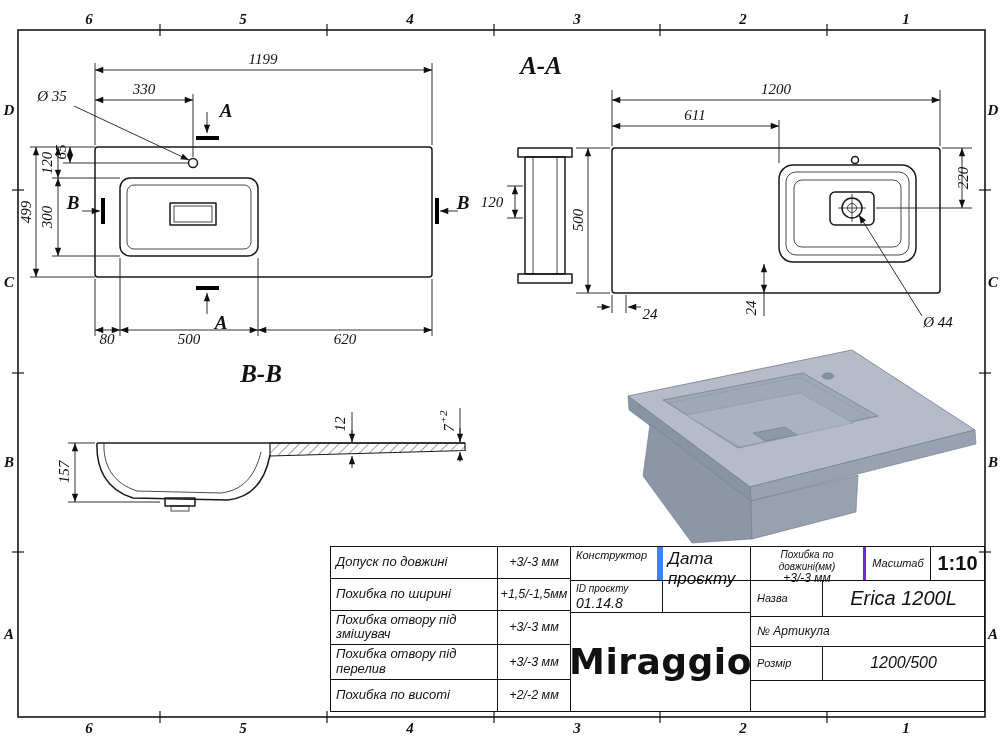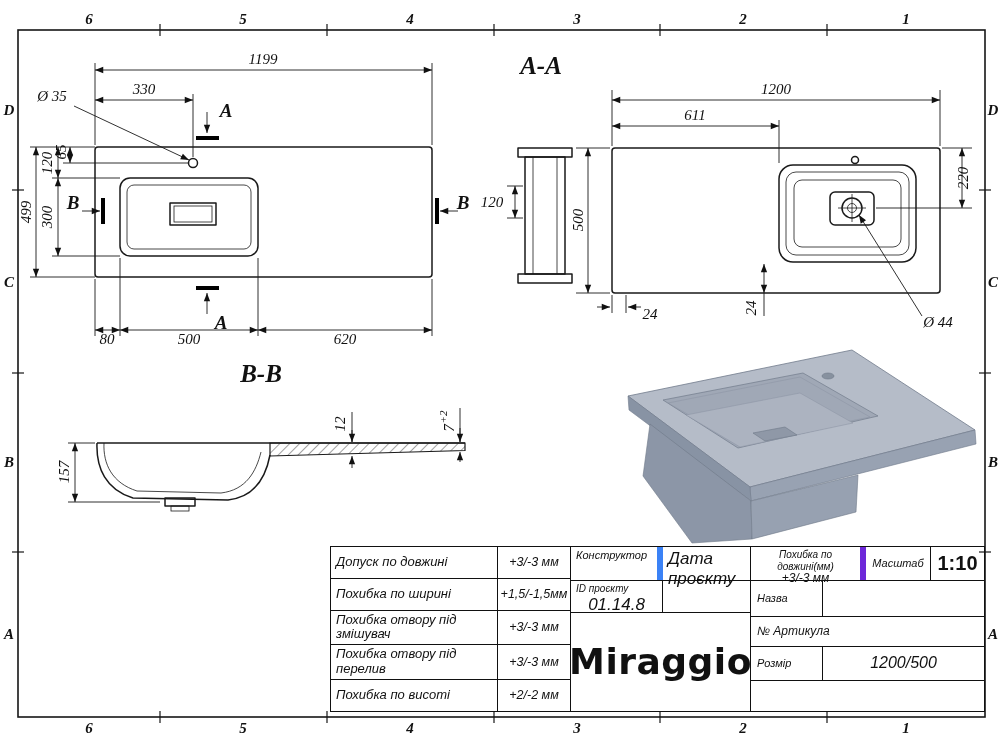--- a/index.html
+++ b/index.html
@@ -27,27 +27,27 @@
   .tb-row{flex:1;display:flex;border-bottom:1px solid #111;}
   .tb-row:last-child{border-bottom:none;}
   .tb-label{width:167px;border-right:1px solid #111;padding:2px 5px;display:flex;align-items:center;}
   .tb-val{flex:1;display:flex;align-items:center;justify-content:center;text-align:center;font-size:12.5px;}
   .tb-mid{width:180px;border-right:1.2px solid #111;display:flex;flex-direction:column;}
   .tb-mid-hdr{height:34px;display:flex;border-bottom:1px solid #111;}
   .cell-constructor{width:92px;border-right:6px solid #3b82f6;padding:2px 5px;font-size:11px;}
   .cell-date{flex:1;padding:2px 5px;font-size:17px;}
   .tb-mid-id{height:32px;display:flex;border-bottom:1px solid #111;}
   .cell-id{width:92px;border-right:1px solid #111;padding:2px 5px;font-size:10px;}
-  .cell-id .v{font-size:17px;text-align:center;}
+  .cell-id .v{font-size:14px;}
   .cell-empty{flex:1;}
   .brand{flex:1;display:flex;align-items:center;justify-content:center;font-style:normal;font-weight:700;
          font-size:36px;font-family:"DejaVu Sans",sans-serif;letter-spacing:.5px;}
   .tb-right{flex:1;display:flex;flex-direction:column;}
   .tr1{height:34px;display:flex;border-bottom:1px solid #111;}
-  .tr1a{width:115px;border-right:6px solid #6d28d9;text-align:center;font-size:10px;padding-top:2px;}
+  .tr1a{width:115px;border-right:3px solid #6d28d9;text-align:center;font-size:10px;padding-top:2px;}
   .tr1a .v{font-size:12px;}
   .tr1b{width:65px;border-right:1px solid #111;display:flex;align-items:center;justify-content:center;font-size:11px;}
   .tr1c{flex:1;display:flex;align-items:center;justify-content:center;font-size:20px;font-weight:700;font-style:normal;}
   .tr2{height:36px;display:flex;border-bottom:1px solid #111;}
   .tr2a,.tr4a{width:72px;border-right:1px solid #111;display:flex;align-items:center;padding-left:6px;font-size:11px;}
   .tr2b{flex:1;display:flex;align-items:center;justify-content:center;font-size:20px;}
   .tr3{height:30px;display:flex;align-items:center;border-bottom:1px solid #111;padding-left:6px;font-size:12px;}
   .tr4{height:34px;display:flex;border-bottom:1px solid #111;}
   .tr4b{flex:1;display:flex;align-items:center;justify-content:center;font-size:16px;}
   .tr5{flex:1;display:flex;}
@@ -314,20 +314,21 @@
     <div class="tr1">
       <div class="tr1a">
         <div>Похибка по довжині(мм)</div>
         <div class="v">+3/-3 мм</div>
       </div>
       <div class="tr1b">Масштаб</div>
       <div class="tr1c">1:10</div>
     </div>
     <div class="tr2">
       <div class="tr2a">Назва</div>
+      <div class="tr2b">Erica 1200L</div>
     </div>
     <div class="tr3">№ Артикула</div>
     <div class="tr4">
       <div class="tr4a">Розмір</div>
       <div class="tr4b">1200/500</div>
     </div>
   </div>
 </div>
 
 </div>

